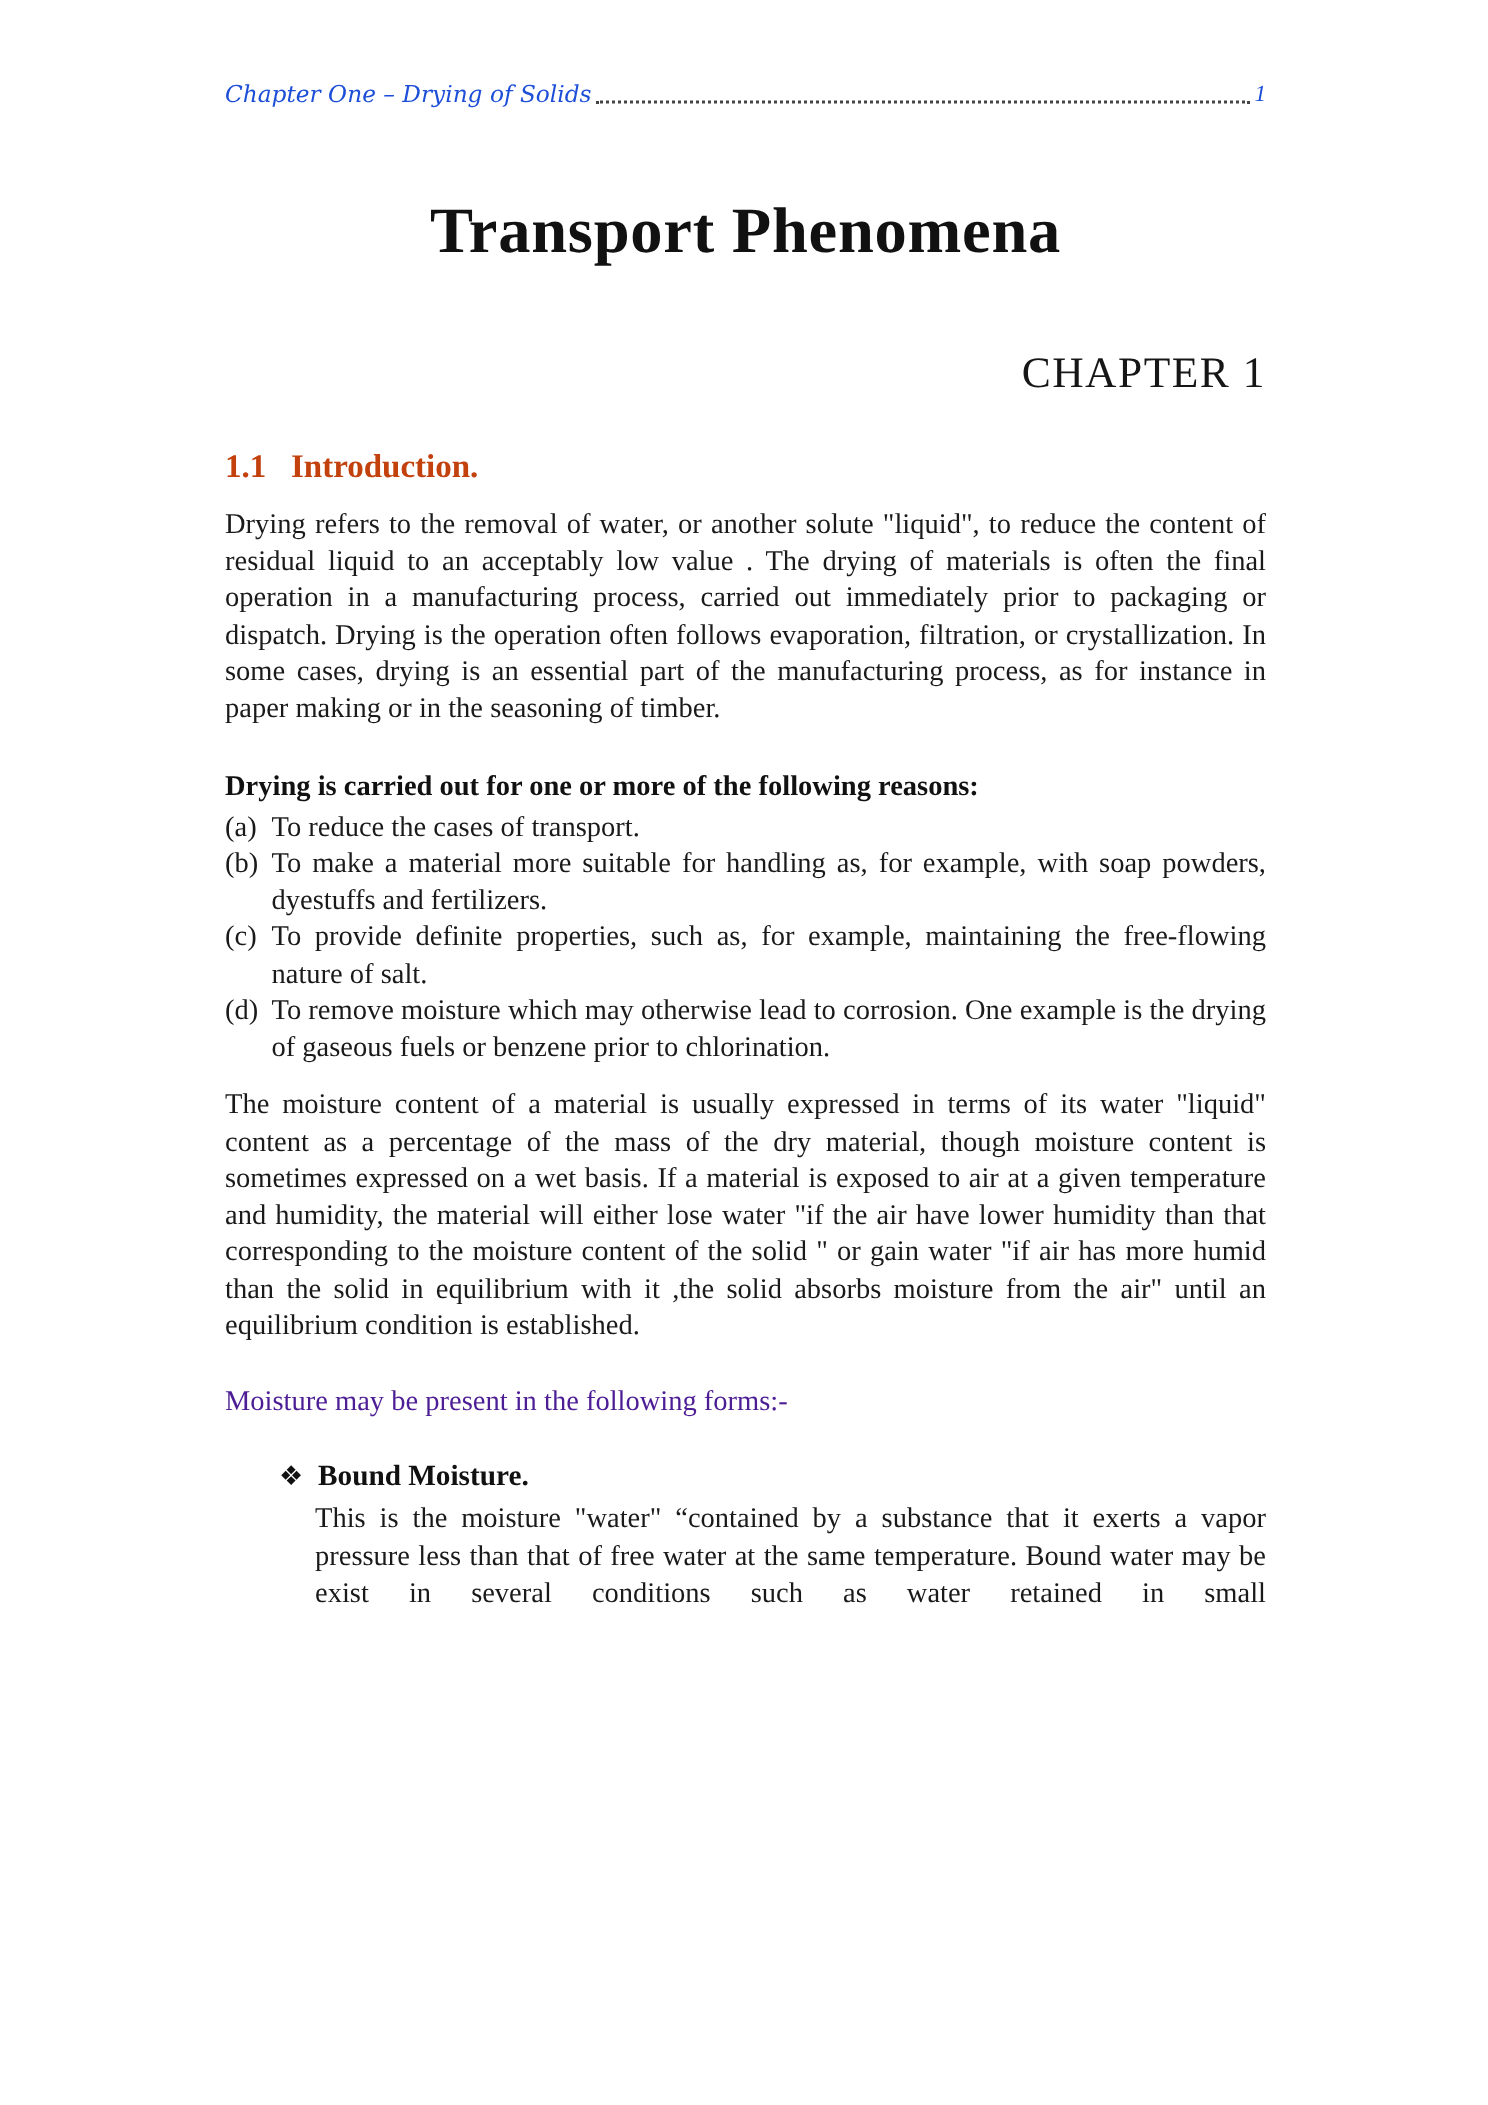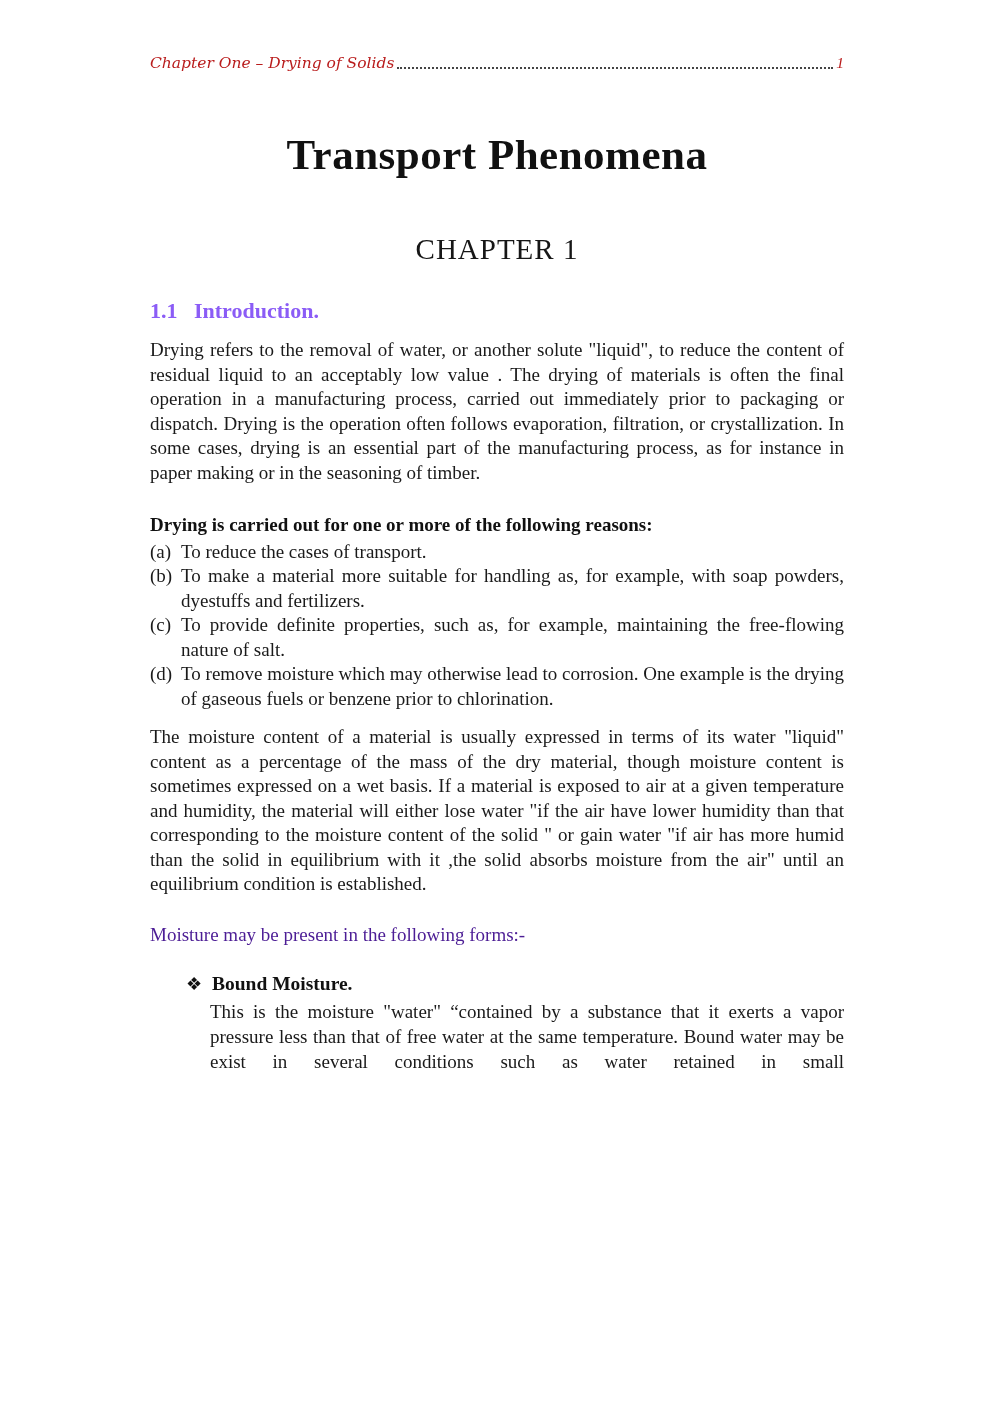--- a/index.html
+++ b/index.html
@@ -17,21 +17,21 @@
     font-family: "Liberation Serif", serif;
     box-sizing: border-box;
     padding: 54px 148px 40px 150px;
   }
   
   .header {
     display: flex;
     align-items: flex-end;
     font-style: italic;
     font-size: 15.5px;
-    color: #b91c1c;
+    color: #1d4ed8;
   }
   .header-text {
     white-space: nowrap;
     font-family: "DejaVu Serif", "Liberation Serif", serif;
   }
   .dots {
     flex: 1 1 auto;
     border-bottom: 2px dotted #444;
     margin: 0 3px 3px 3px;
     height: 0;
@@ -43,39 +43,39 @@
   .title {
     margin: 58px 0 0 0;
     text-align: center;
     font-size: 43px;
     font-weight: bold;
     letter-spacing: 0.5px;
     color: #111;
   }
   .chapter {
     margin-top: 54px;
-    text-align: center;
+    text-align: right;
     font-size: 29px;
     letter-spacing: 1px;
     color: #161616;
   }
   .chapter-title {
     margin-top: 14px;
     text-align: center;
     font-size: 35px;
     font-style: italic;
     color: #161616;
   }
   
   .sec-heading {
     margin-top: 32px;
     font-size: 22px;
     font-weight: bold;
     white-space: pre-wrap;
-    color: #8b5cf6;
+    color: #c2410c;
   }
   .sec-heading.second {
     margin-top: 46px;
   }
   
   .body-par {
     margin: 14px 0 0 0;
     font-size: 19px;
     line-height: 1.29;
     text-align: justify;

